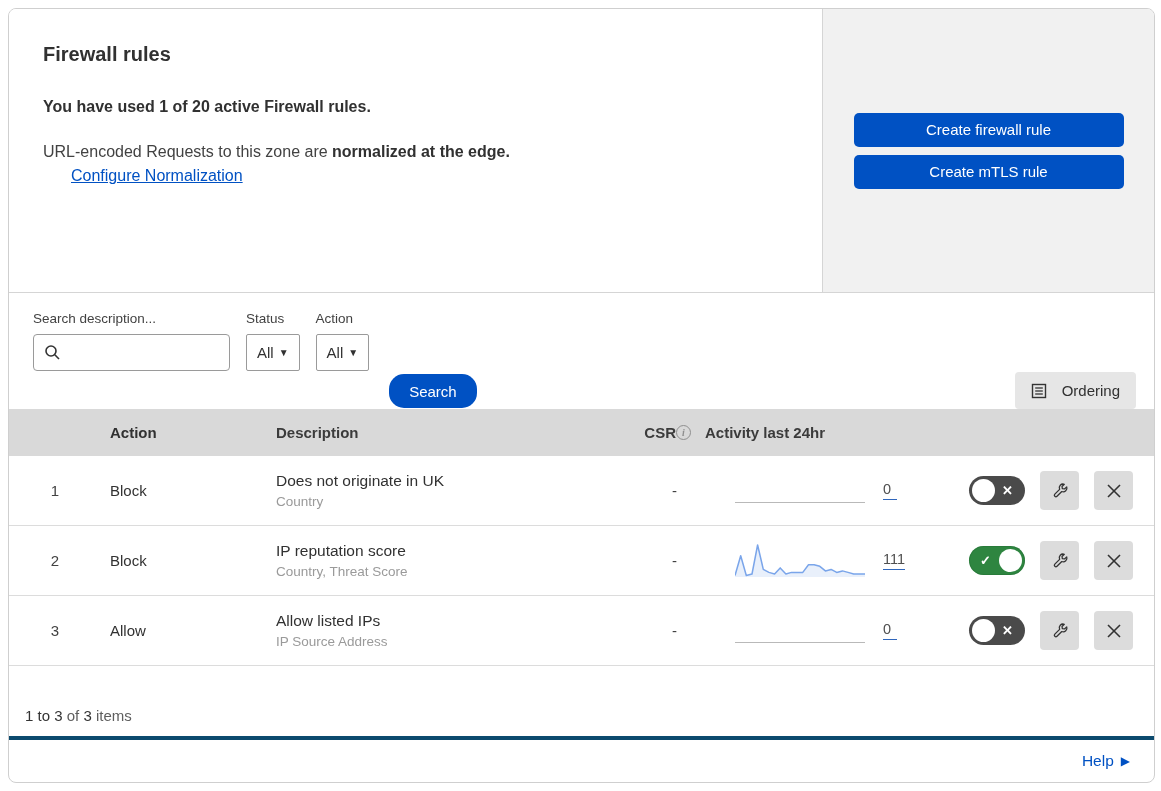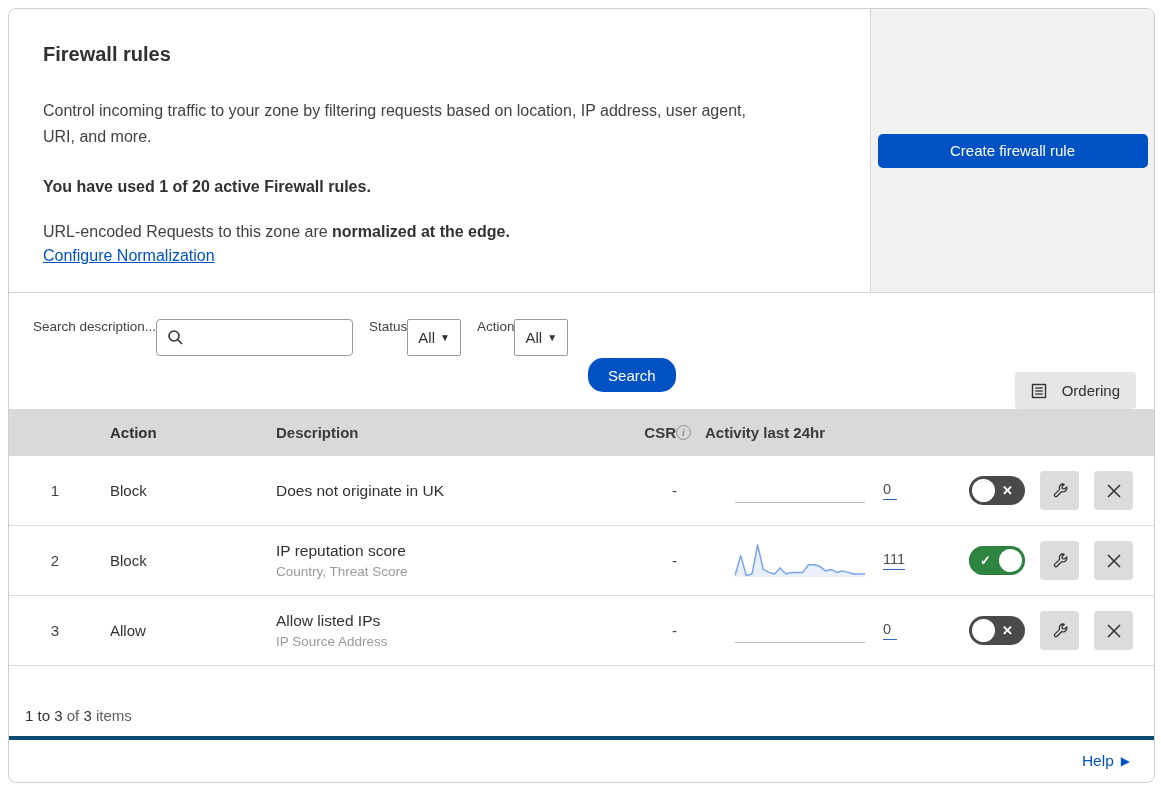--- a/index.html
+++ b/index.html
@@ -7,51 +7,51 @@
   .card {
     position: absolute; left: 8px; top: 8px; width: 1147px; height: 775px;
     background: #fff; border: 1px solid #cfcfcf; border-radius: 8px; overflow: hidden;
     display: flex; flex-direction: column;
   }
 
   
   .header-section { display: flex; height: 284px; border-bottom: 1px solid #d5d5d5; flex: none; }
   .header-left { flex: 1; padding: 34px 34px 0 34px; background: #fff; }
   .header-right {
-    width: 284px; background: #f1f1f1; border-left: 1px solid #d5d5d5;
+    width: 332px; background: #f1f1f1; border-left: 1px solid #d5d5d5;
     display: flex; flex-direction: column; justify-content: center; align-items: center; gap: 8px;
   }
   .page-title { font-size: 20px; font-weight: 700; color: #313131; margin-bottom: 32px; }
   .desc { font-size: 16px; line-height: 26px; color: #424242; max-width: 720px; }
   .usage { font-size: 16px; font-weight: 700; color: #313131; margin-top: 28px; }
   .norm { font-size: 16px; color: #424242; margin-top: 27px; }
   .norm b { color: #313131; }
-  .cfg-link { display: inline-block; margin-top: 6px; font-size: 16px; color: #0051c3; text-decoration: underline; cursor: pointer; }
+  .cfg-link { display: inline-block; margin-top: 6px; font-size: 16px; color: #0051c3; text-decoration: underline; cursor: pointer; margin-left: 28px; }
   .btn-primary {
     width: 270px; height: 34px; background: #0051c3; color: #fff; border: none; border-radius: 5px;
     font-size: 15px; font-family: "Liberation Sans", sans-serif; cursor: pointer; display: flex; align-items: center; justify-content: center;
   }
 
   
   .filter-bar { height: 116px; padding: 18px 18px 0 24px; display: flex; align-items: flex-start; flex: none; }
-  .fgroup { display: flex; flex-direction: row; margin-top: 8px; }
+  .fgroup { display: flex; flex-direction: column; }
   .flabel { font-size: 13.5px; color: #424242; margin-bottom: 8px; }
   .search-box {
     width: 197px; height: 37px; border: 1px solid #9a9a9a; border-radius: 4px; background: #fff;
     display: flex; align-items: center; padding-left: 10px; cursor: text;
   }
   .dropdown {
     height: 37px; border: 1px solid #9a9a9a; border-radius: 2px; background: #fff;
     display: flex; align-items: center; justify-content: center; gap: 5px; padding: 0 10px;
     font-size: 15px; color: #313131; cursor: pointer;
   }
   .caret { font-size: 10px; color: #313131; line-height: 1; }
   .btn-search {
     height: 34px; padding: 0 20px; background: #0051c3; color: #fff; border: none; border-radius: 15px;
-    font-size: 15px; font-family: "Liberation Sans", sans-serif; cursor: pointer; align-self: flex-end; margin-bottom: 17px;
+    font-size: 15px; font-family: "Liberation Sans", sans-serif; cursor: pointer; align-self: flex-end; margin-bottom: 1px;
   }
   .spacer { flex: 1; }
   .btn-ordering {
     height: 37px; padding: 0 16px; background: #e6e6e6; border: none; border-radius: 4px;
     display: flex; align-items: center; gap: 15px; font-size: 15px; color: #313131;
     font-family: "Liberation Sans", sans-serif; cursor: pointer; align-self: flex-end; margin-top: 26px; margin-right: 0;
   }
 
   
   .rules-table { flex: none; }
@@ -107,29 +107,29 @@
   svg.glyph { display: block; }
 </style>
 </head>
 <body>
 
 <div class="card">
 
   <div class="header-section">
     <div class="header-left">
       <div class="page-title">Firewall rules</div>
-      <div class="desc">Control incoming traffic to your zone by filtering requests based on location, IP address, user agent, URI, and more.</div>
       <div class="usage">You have used 1 of 20 active Firewall rules.</div>
       <div class="norm">
         <span>URL-encoded Requests to this zone are </span><b>normalized at the edge.</b>
       </div>
       <a class="cfg-link">Configure Normalization</a>
     </div>
     <div class="header-right">
       <button class="btn-primary">Create firewall rule</button>
+      <button class="btn-primary">Create mTLS rule</button>
     </div>
   </div>
 
   <div class="filter-bar">
     <div class="fgroup">
       <div class="flabel">Search description...</div>
       <div class="search-box">
         <span>
           <svg class="glyph" width="17" height="17" viewBox="0 0 17 17">
               <circle cx="7" cy="7" r="5" fill="none" stroke="#333" stroke-width="1.6"></circle>
@@ -178,20 +178,21 @@
       </div>
       <div style="padding-left:6px">Activity last 24hr</div>
       <div></div>
     </div>
 
     <div class="tgrid trow">
       <div class="td-num">1</div>
       <div class="td-action">Block</div>
       <div class="td-desc">
         <div class="desc-main">Does not originate in UK</div>
+        <div class="desc-sub">Country</div>
       </div>
       <div class="td-csr">-</div>
       <div class="td-activity">
         <div class="spark-wrap flat"></div>
         <a class="count-link">0</a>
       </div>
       <div class="td-controls">
         <div class="toggle off">
 
           <span class="knob"></span>

